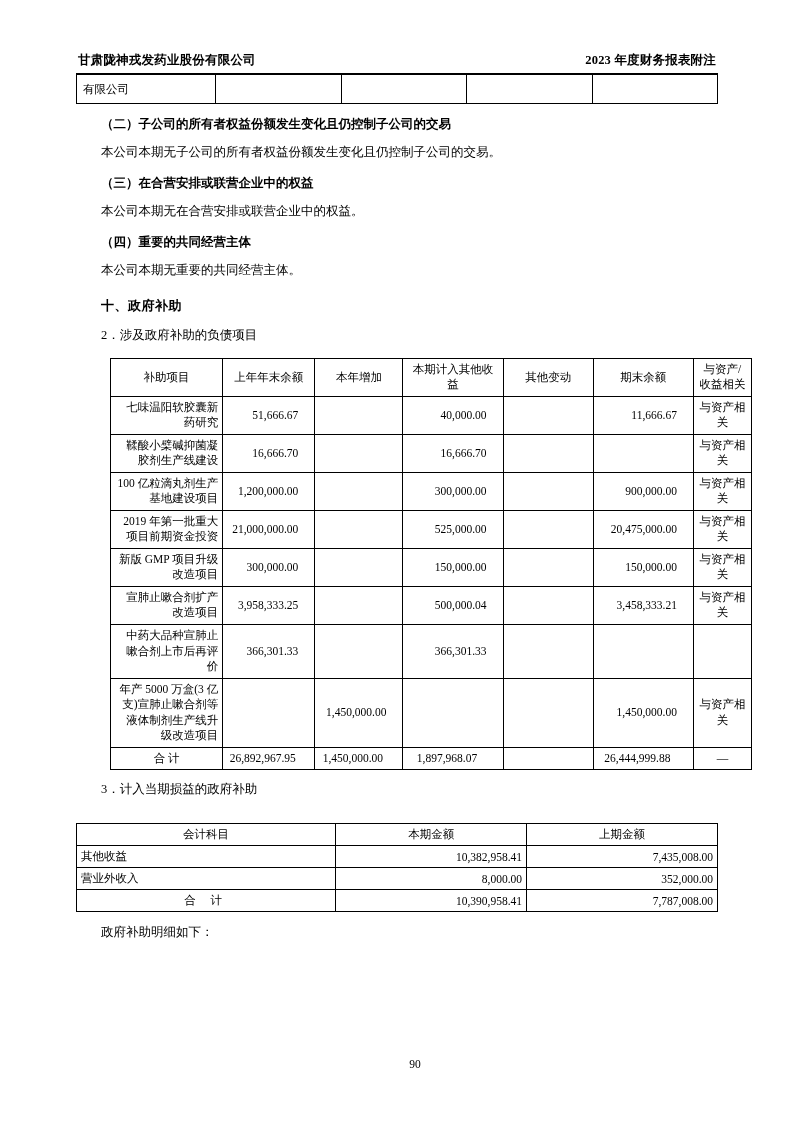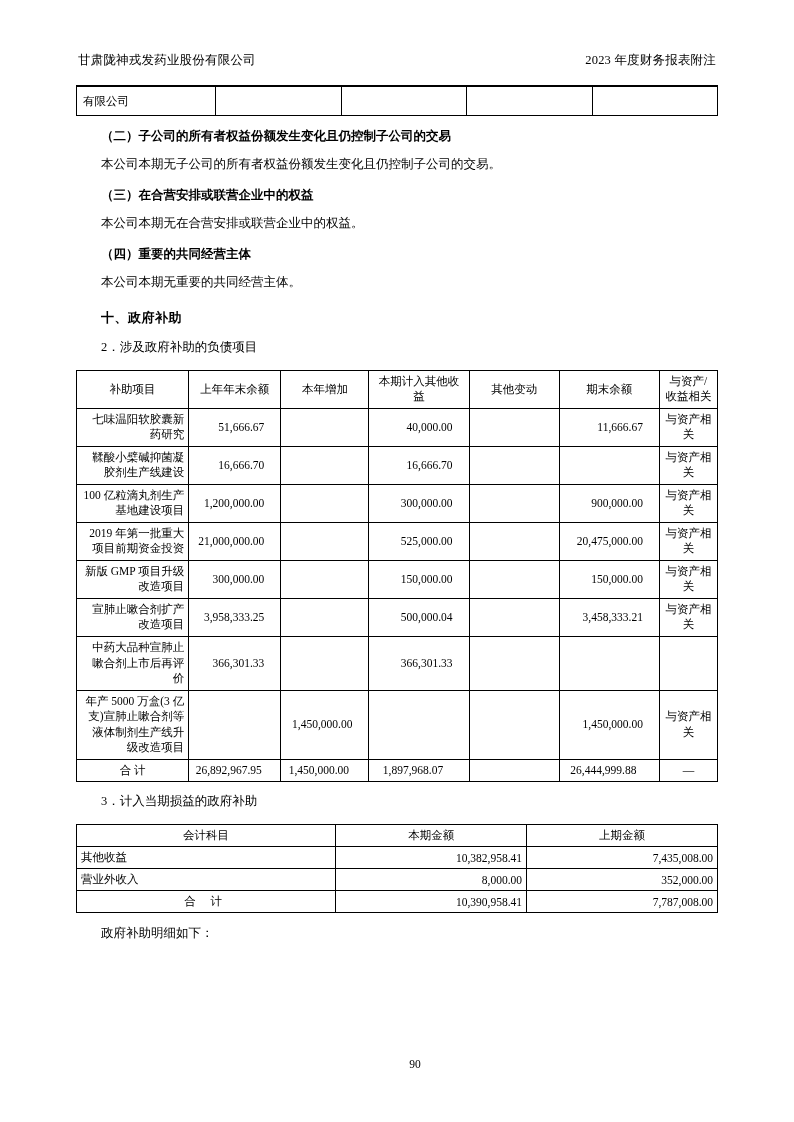--- a/index.html
+++ b/index.html
@@ -20,23 +20,24 @@
     height: 1122px;
     box-sizing: border-box;
     padding: 52px 76px 40px 76px;
   }
   
   .pg-header {
     display: flex;
     justify-content: space-between;
     align-items: flex-end;
     font-size: 12.5px;
-    padding-bottom: 16px;
+    padding-bottom: 4px;
     border-bottom: 1px solid #000;
     letter-spacing: 0.2px;
+    font-weight: bold;
   }
   .pg-header .left { padding-left: 2px; }
   .pg-header .right { padding-right: 2px; }
 
   
   .para {
     font-size: 12.5px;
     line-height: 1.55;
     margin: 9px 0 0 0;
     text-indent: 25px;
@@ -75,40 +76,40 @@
     border: 1px solid #000;
     font-size: 11.5px;
     padding: 3px 4px;
     vertical-align: middle;
     font-weight: normal;
   }
   .tbl-top td { height: 22px; }
   .tbl-top .c1 { width: 128px; padding-left: 6px; }
 
   
-  .tbl-grant { margin-top: 12px; }
+  .tbl-grant { margin-top: 12px; margin-left: 34px; }
   .tbl-grant th {
     text-align: center;
     font-size: 11.5px;
     line-height: 1.35;
     padding: 6px 3px;
   }
   .tbl-grant td {
     font-size: 11.5px;
     line-height: 1.35;
     padding: 4px 4px;
   }
   .tbl-grant td.name { text-align: right; }
   .tbl-grant td.num { text-align: right; padding-right: 16px; font-family: "Liberation Serif", serif; }
   .tbl-grant td.rel { text-align: center; }
   .tbl-grant tr.total td { text-align: center; }
   .tbl-grant tr.total td.num { }
 
   
-  .tbl-pl { margin-top: 13px; border-radius: 18px; }
+  .tbl-pl { margin-top: 24px; border-radius: 18px; }
   .tbl-pl th, .tbl-pl td {
     font-size: 12.5px;
     padding: 7px 8px;
   }
   .tbl-pl th { text-align: center; font-weight: normal; }
   .tbl-pl td.name { text-align: left; }
   .tbl-pl td.num { text-align: right; }
   .tbl-pl td.tot { text-align: center; letter-spacing: 6px; }
 
   .after-note {

